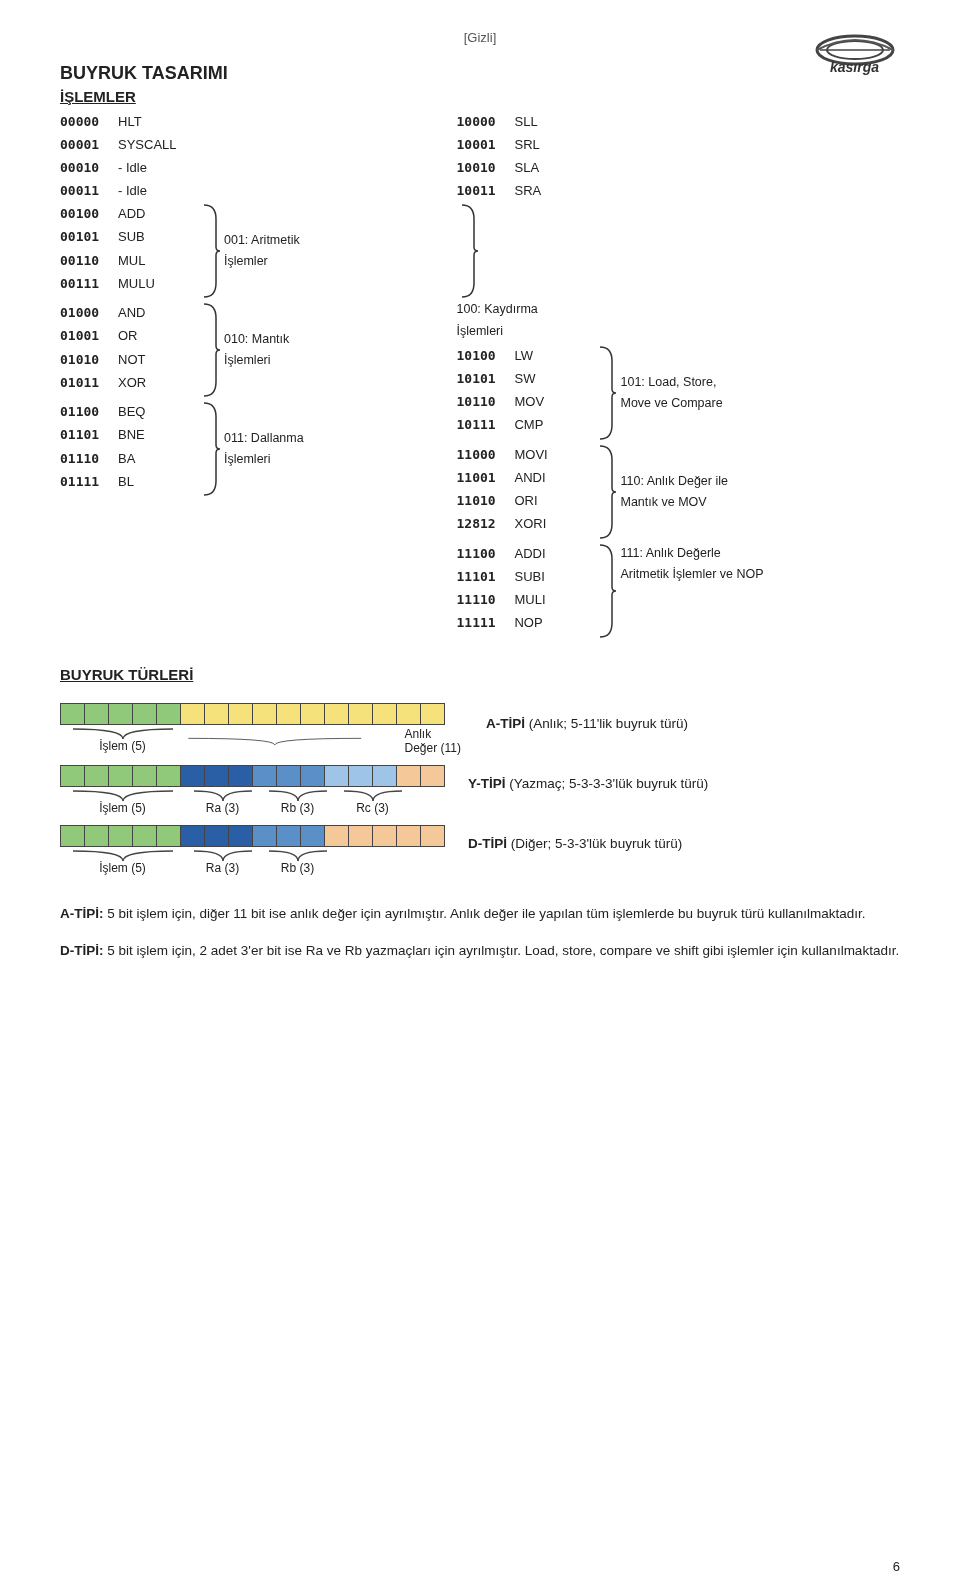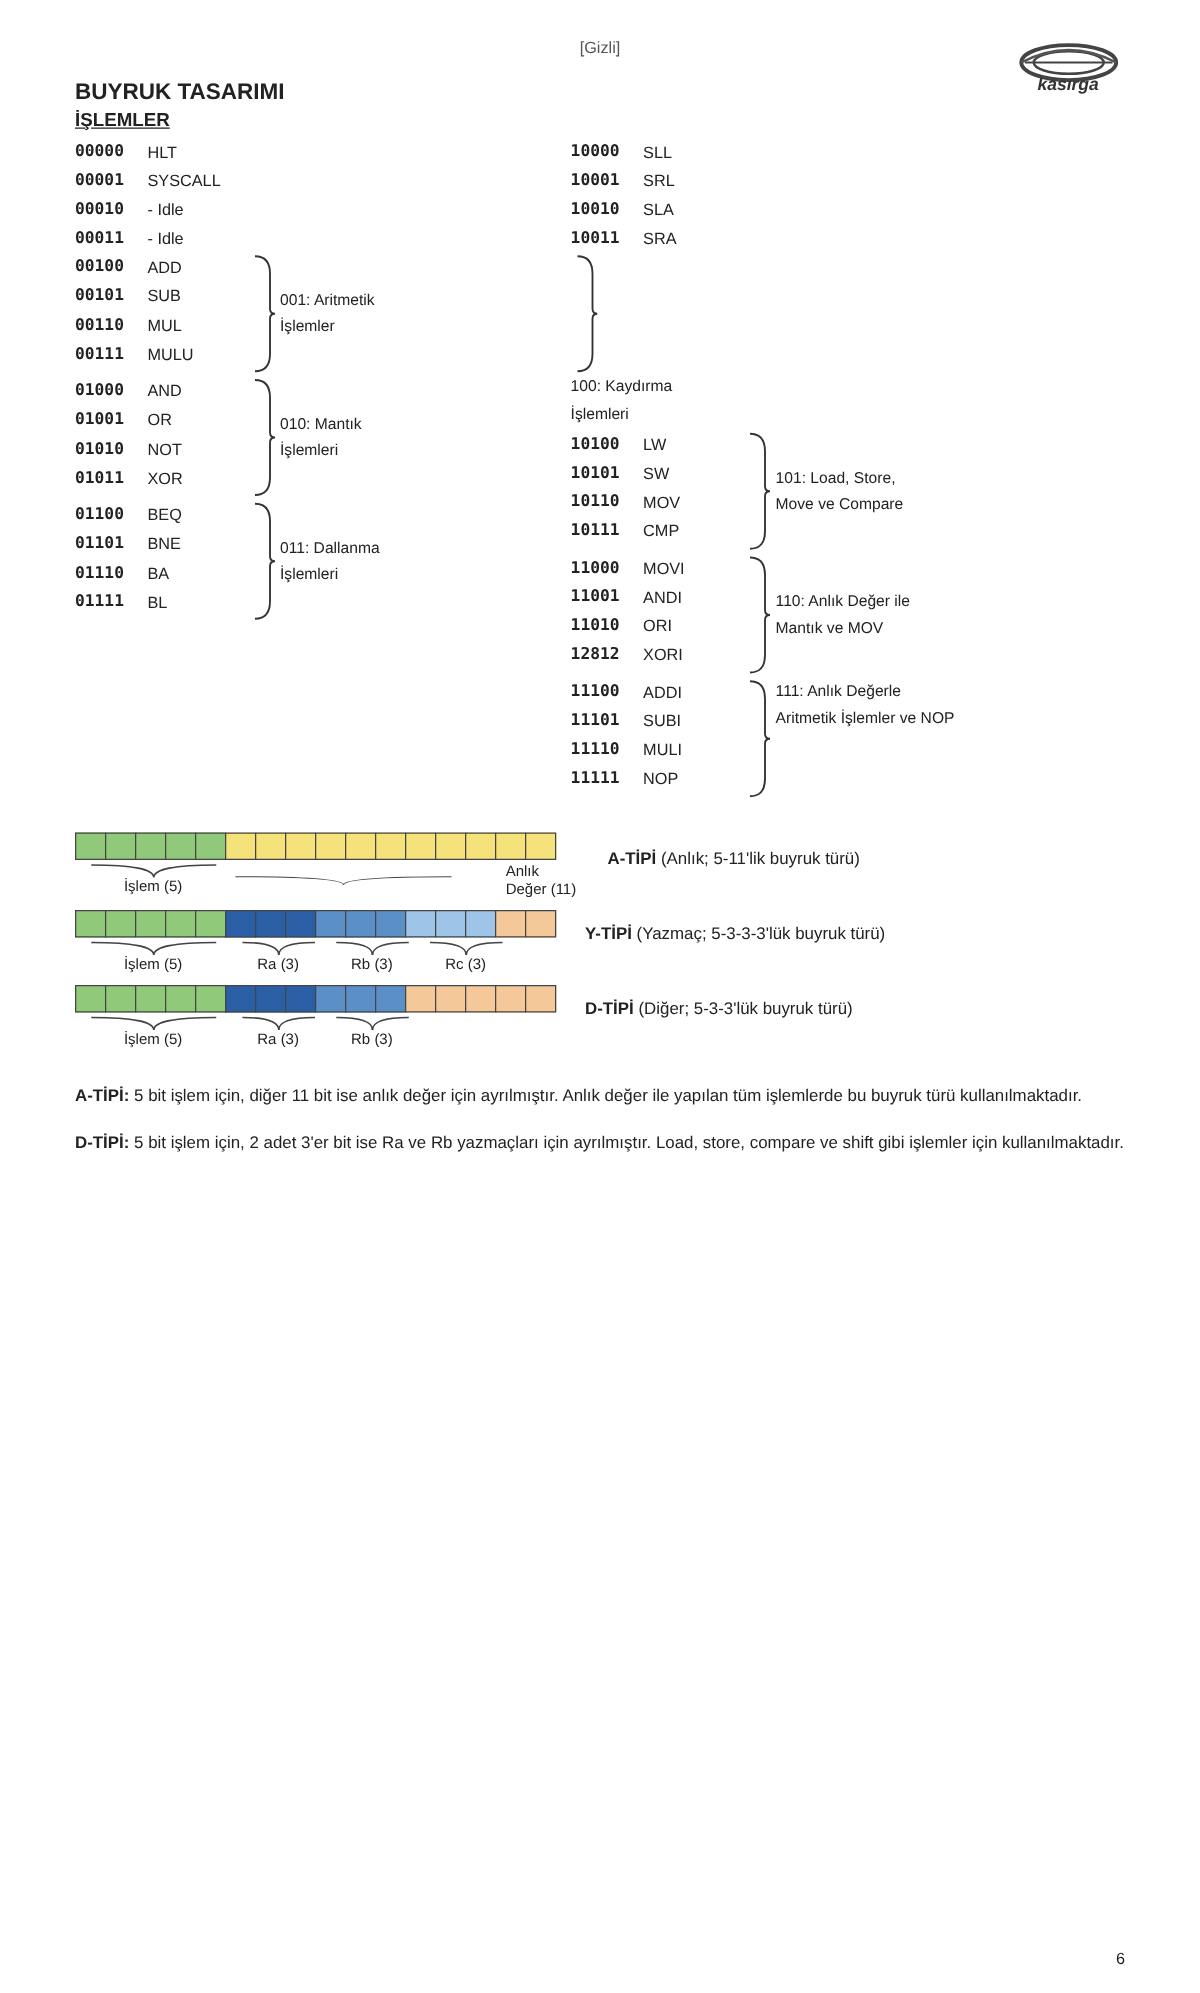--- a/index.html
+++ b/index.html
@@ -361,20 +361,21 @@
       <div style="display:flex; align-items:center; font-size:12.5px;">
         <div>111: Anlık Değerle<br>Aritmetik İşlemler ve NOP</div>
       </div>
     </div>
 
   </div>
 
 </div>
 
 <div class="buyruk-turleri" style="margin-top:24px;">
+  <div class="turleri-title">BUYRUK TÜRLERİ</div>
 
   <div style="display:flex; flex-direction:row; align-items:flex-end; margin-bottom: 6px;">
 
     <div style="display:flex; flex-direction:column;">
       <div style="display:flex; flex-direction:row;">
 
         <div class="bd-cell cell-green"></div>
         <div class="bd-cell cell-green"></div>
         <div class="bd-cell cell-green"></div>
         <div class="bd-cell cell-green"></div>

